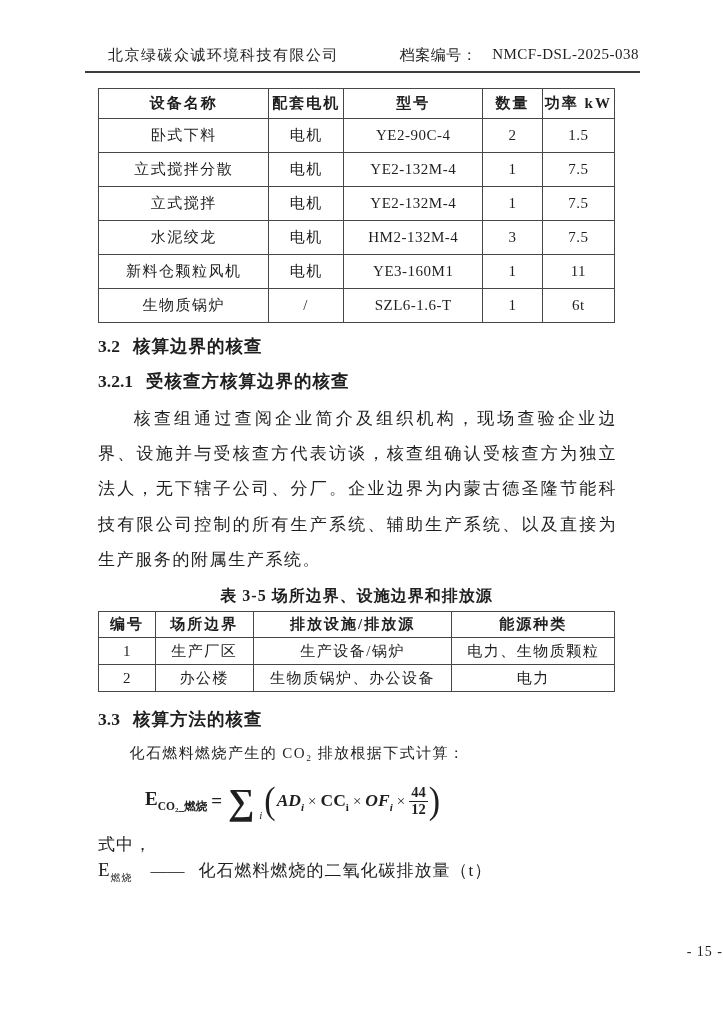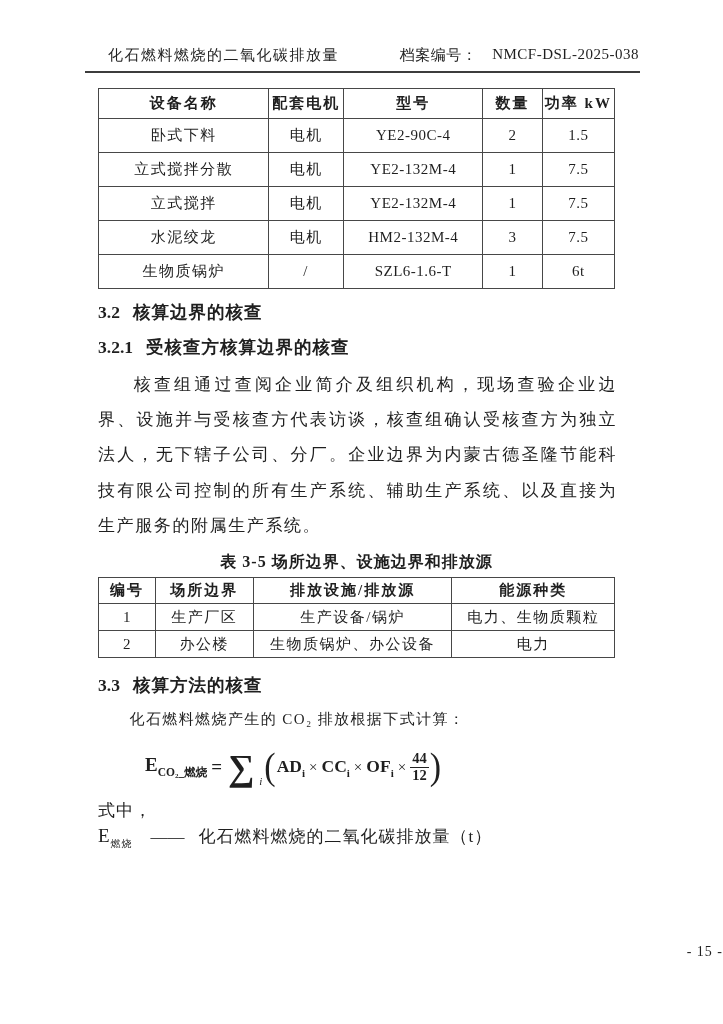--- a/index.html
+++ b/index.html
@@ -92,21 +92,21 @@
     display: flex;
     align-items: center;
     font-size: 19px;
     font-weight: bold;
   }
   .f-lhs sub { font-size: 11.5px; letter-spacing: 0; }
   .f-eq { margin: 0 6px 0 4px; }
   .f-sum { position: relative; font-size: 37px; font-weight: 600; line-height: 1; margin-right: 10px; }
   .f-sum .idx { position: absolute; right: -8px; bottom: -1px; font-size: 11px; font-style: italic; font-weight: normal; }
   .f-paren { font-size: 34px; font-weight: 400; line-height: 1; transform: scaleY(1.12); }
-  .f-term { font-size: 17.5px; font-weight: 600; margin: 0 1px; }
+  .f-term { font-size: 17.5px; font-weight: 600; font-style: italic; margin: 0 1px; }
   .f-term.upright { font-style: normal; }
   .f-term sub { font-size: 11px; }
   .f-times { font-size: 15px; font-weight: normal; margin: 0 3px; }
   .frac { display: inline-flex; flex-direction: column; align-items: center; line-height: 1.1; font-size: 14.5px; font-weight: 600; margin: 0 1px; }
   .frac .num { border-bottom: 1.4px solid #222; padding: 0 2px; }
 
   .where { margin-top: 6px; font-size: 17px; line-height: 24px; letter-spacing: 1px; }
   .def { margin-top: 0; font-size: 17px; line-height: 26px; letter-spacing: 1px; }
   .def .sym { font-size: 19px; }
   .def .sym sub { font-size: 10px; }
@@ -120,21 +120,21 @@
     font-size: 14px;
     letter-spacing: 1px;
   }
 </style>
 </head>
 <body>
 
 <div class="page">
 
   <div class="hdr">
-    <span>化石燃料燃烧的二氧化碳排放量</span>
+    <span>北京绿碳众诚环境科技有限公司</span>
     <span class="hdr-right">
       <span>档案编号：</span>
       <span>NMCF-DSL-2025-038</span>
     </span>
   </div>
   <div class="hdr-rule"></div>
 
   <div class="content">
 
     <table class="equip">
@@ -173,20 +173,27 @@
         <td class="latin">YE2-132M-4</td>
         <td class="latin">1</td>
         <td class="latin">7.5</td>
       </tr>
       <tr>
         <td>水泥绞龙</td>
         <td>电机</td>
         <td class="latin">HM2-132M-4</td>
         <td class="latin">3</td>
         <td class="latin">7.5</td>
+      </tr>
+      <tr>
+        <td>新料仓颗粒风机</td>
+        <td>电机</td>
+        <td class="latin">YE3-160M1</td>
+        <td class="latin">1</td>
+        <td class="latin">11</td>
       </tr>
       <tr>
         <td>生物质锅炉</td>
         <td>/</td>
         <td class="latin">SZL6-1.6-T</td>
         <td class="latin">1</td>
         <td class="latin">6t</td>
       </tr>
     </tbody>
       </table>

